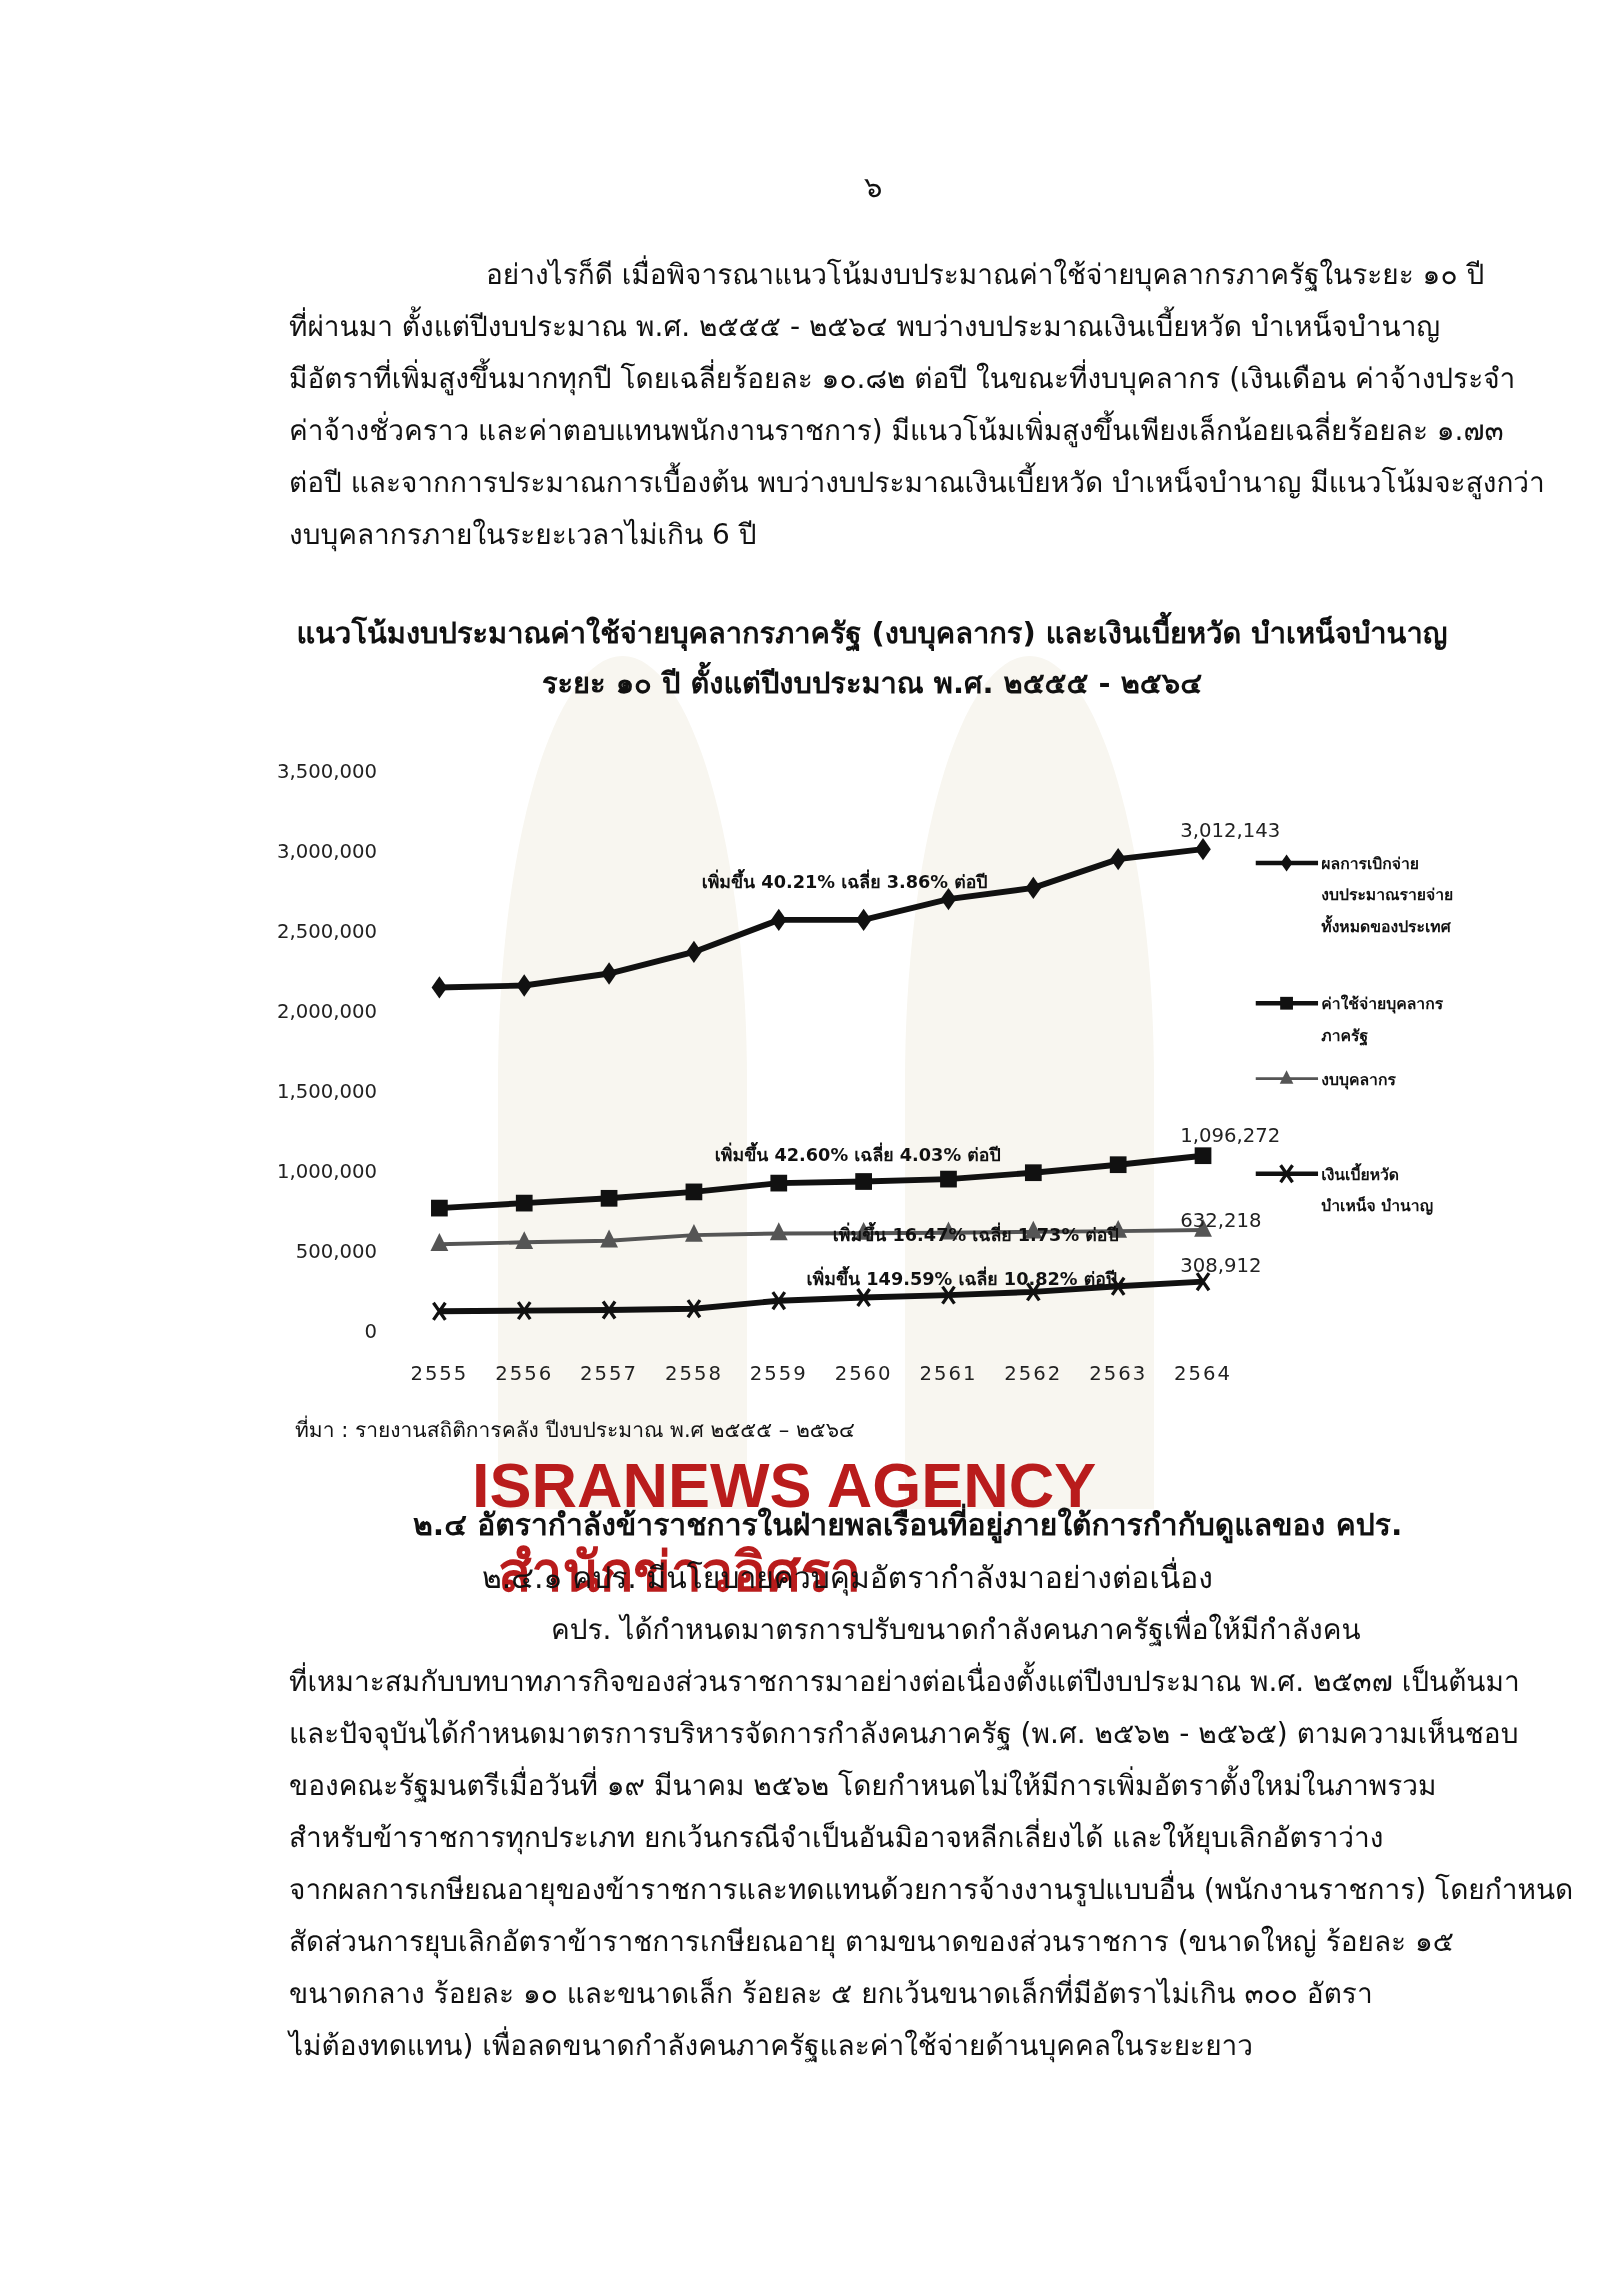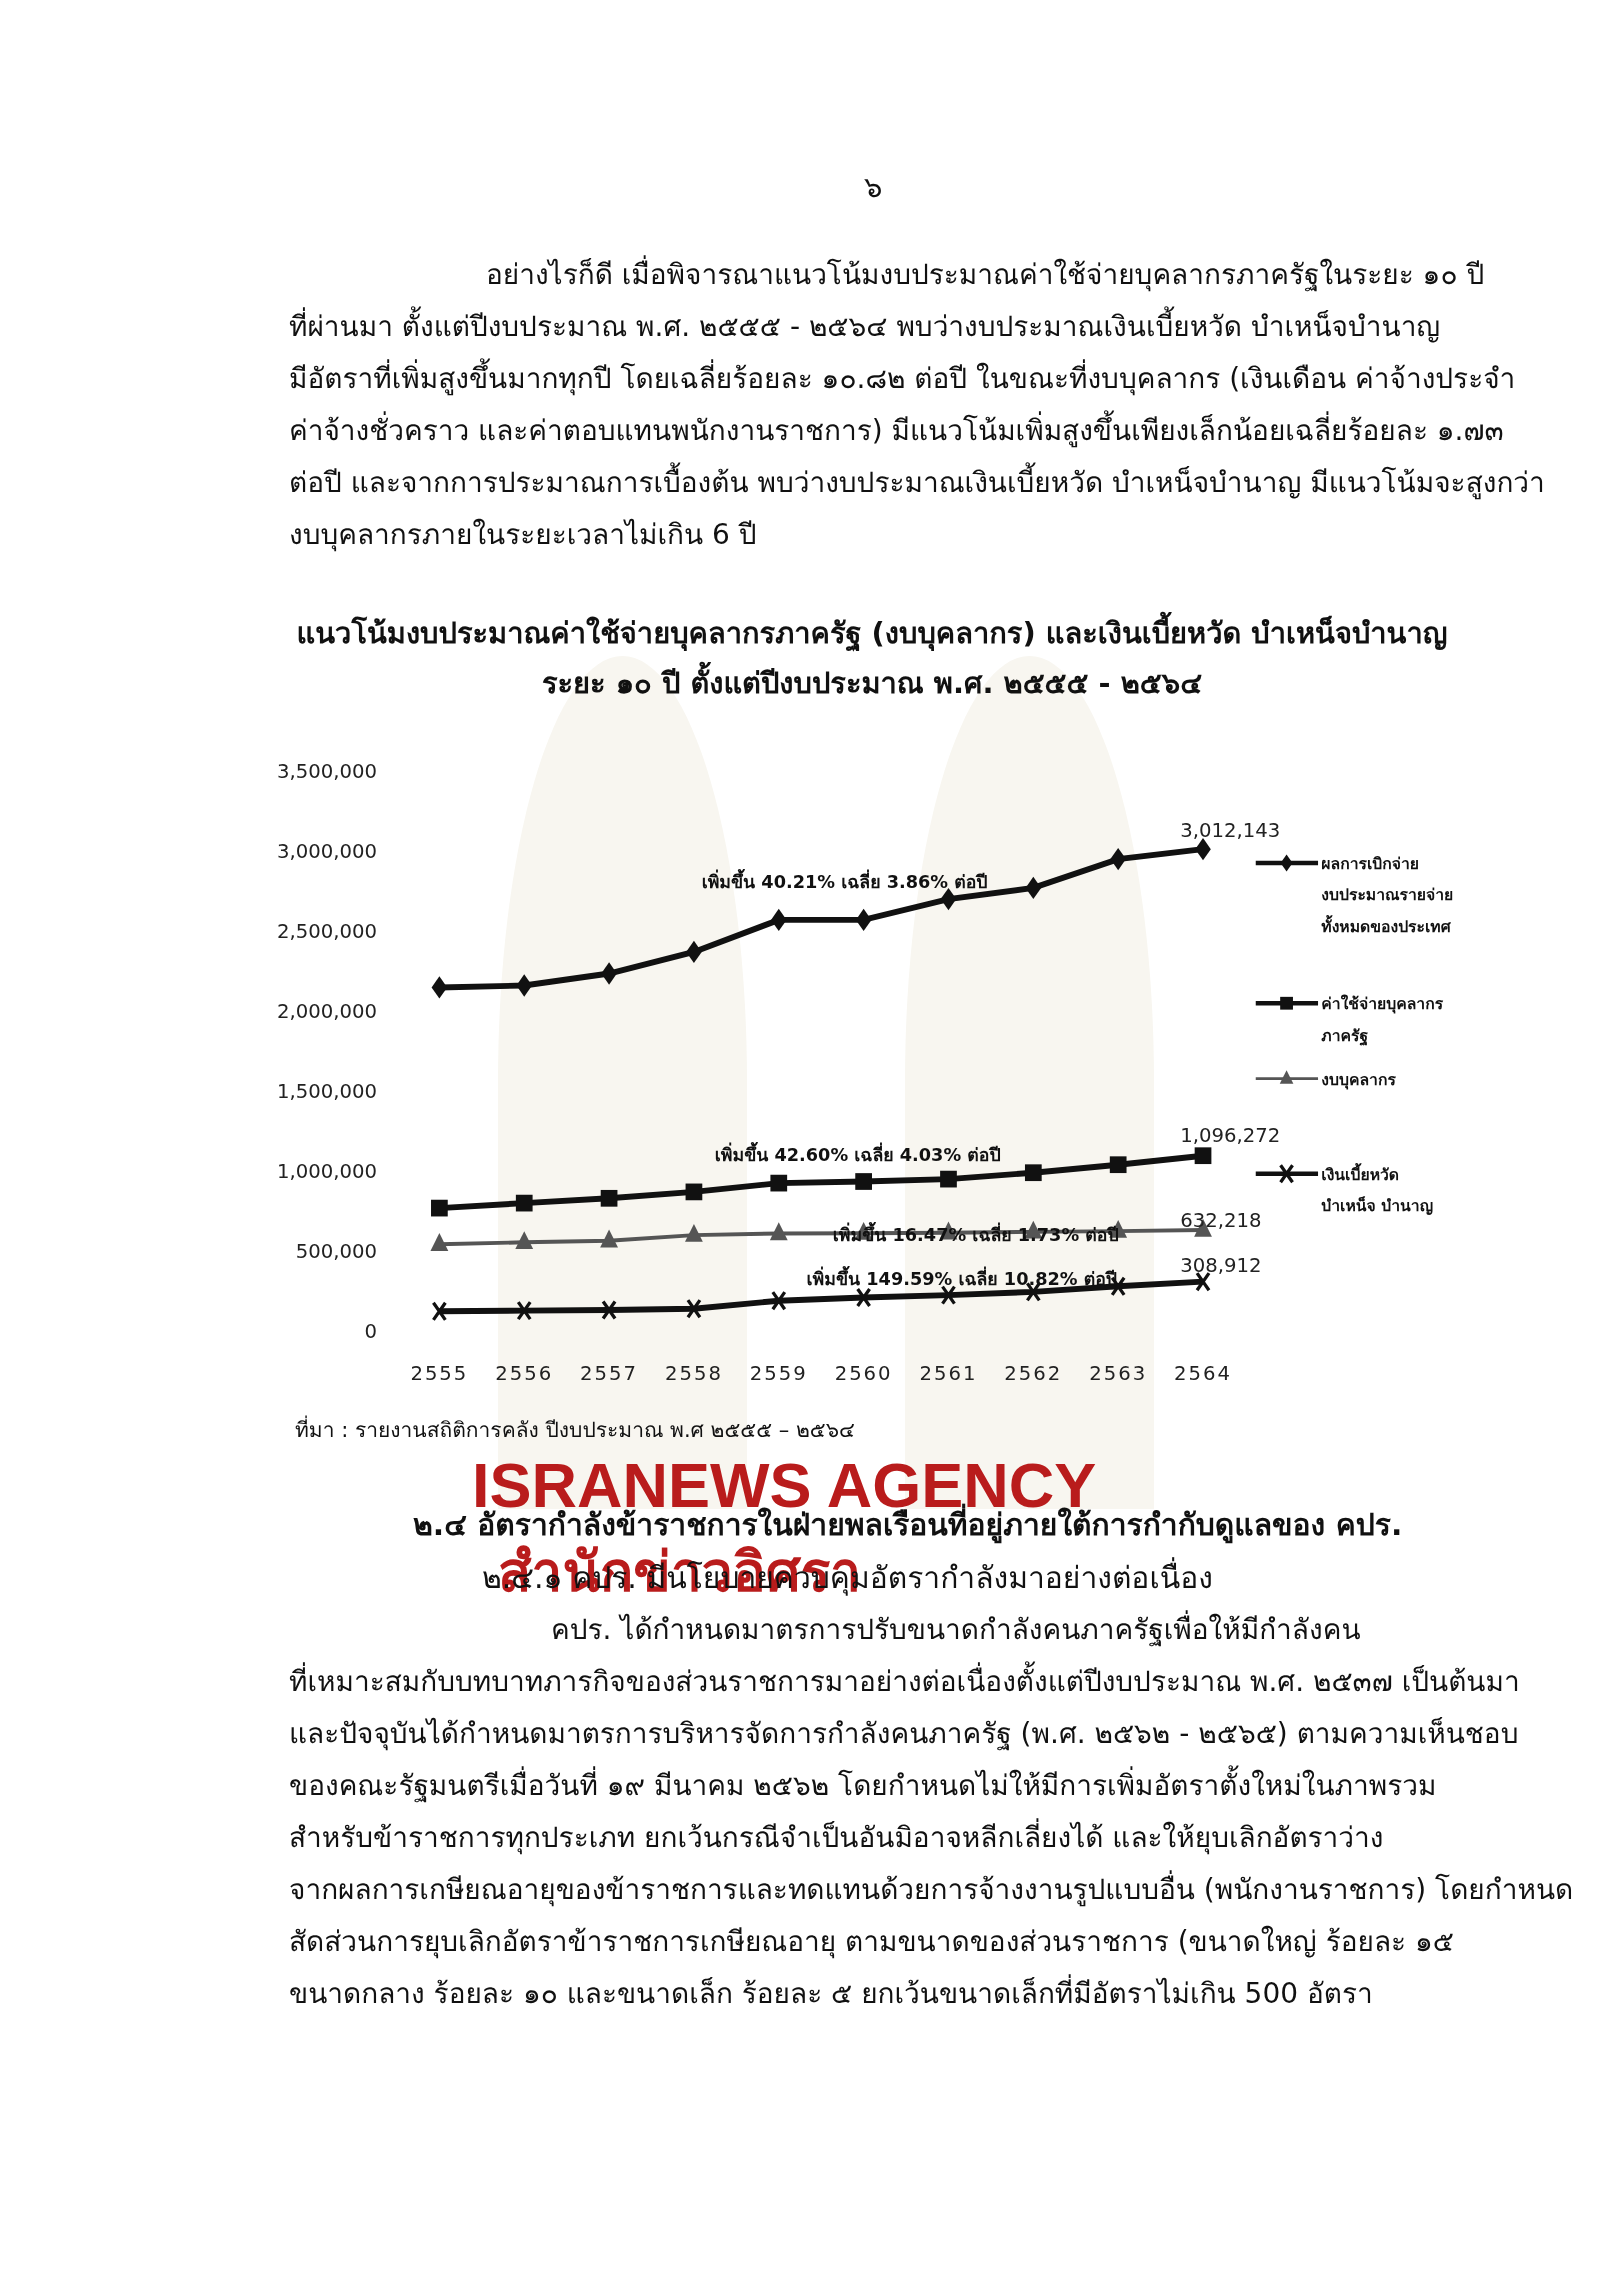--- a/index.html
+++ b/index.html
@@ -137,15 +137,16 @@
 <div class="h2">๒.๔.๑ คปร. มีนโยบายควบคุมอัตรากำลังมาอย่างต่อเนื่อง</div>
 
 <div class="para" style="top:1604px;">
   <span class="line indent" style="padding-left:262px;">คปร. ได้กำหนดมาตรการปรับขนาดกำลังคนภาครัฐเพื่อให้มีกำลังคน</span>
   <span class="line">ที่เหมาะสมกับบทบาทภารกิจของส่วนราชการมาอย่างต่อเนื่องตั้งแต่ปีงบประมาณ พ.ศ. ๒๕๓๗ เป็นต้นมา</span>
   <span class="line">และปัจจุบันได้กำหนดมาตรการบริหารจัดการกำลังคนภาครัฐ (พ.ศ. ๒๕๖๒ - ๒๕๖๕) ตามความเห็นชอบ</span>
   <span class="line">ของคณะรัฐมนตรีเมื่อวันที่ ๑๙ มีนาคม ๒๕๖๒ โดยกำหนดไม่ให้มีการเพิ่มอัตราตั้งใหม่ในภาพรวม</span>
   <span class="line">สำหรับข้าราชการทุกประเภท ยกเว้นกรณีจำเป็นอันมิอาจหลีกเลี่ยงได้ และให้ยุบเลิกอัตราว่าง</span>
   <span class="line">จากผลการเกษียณอายุของข้าราชการและทดแทนด้วยการจ้างงานรูปแบบอื่น (พนักงานราชการ) โดยกำหนด</span>
   <span class="line">สัดส่วนการยุบเลิกอัตราข้าราชการเกษียณอายุ ตามขนาดของส่วนราชการ (ขนาดใหญ่ ร้อยละ ๑๕</span>
-  <span class="line">ขนาดกลาง ร้อยละ ๑๐ และขนาดเล็ก ร้อยละ ๕ ยกเว้นขนาดเล็กที่มีอัตราไม่เกิน 500 อัตรา</span>
+  <span class="line">ขนาดกลาง ร้อยละ ๑๐ และขนาดเล็ก ร้อยละ ๕ ยกเว้นขนาดเล็กที่มีอัตราไม่เกิน ๓๐๐ อัตรา</span>
+  <span class="line">ไม่ต้องทดแทน) เพื่อลดขนาดกำลังคนภาครัฐและค่าใช้จ่ายด้านบุคคลในระยะยาว</span>
 </div>
 
 
 </body></html>

